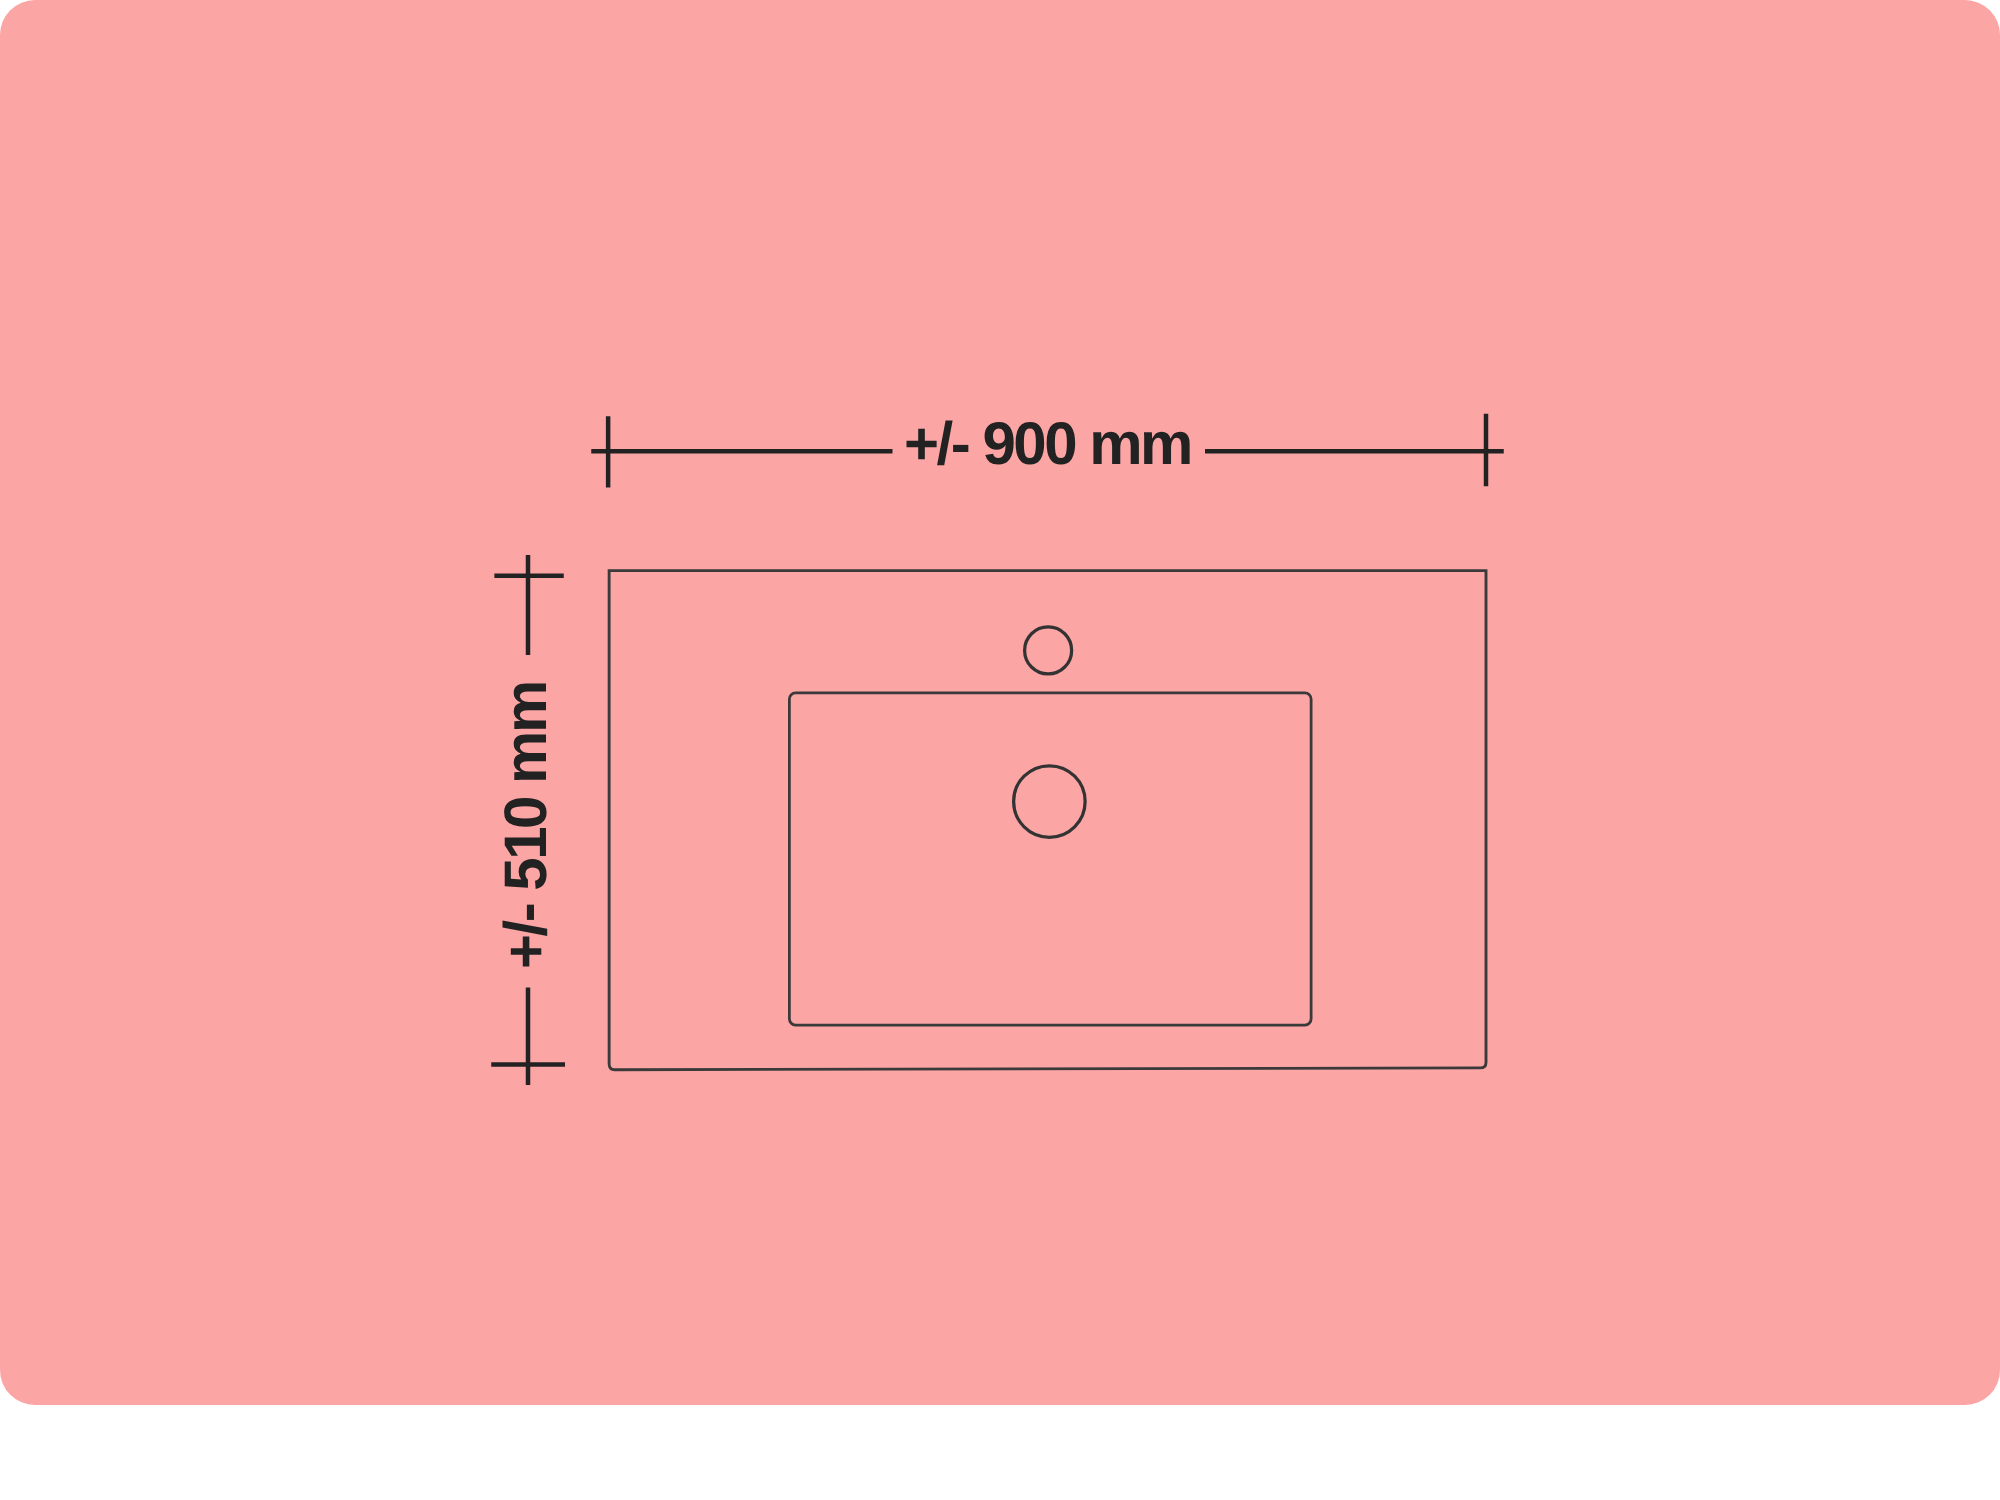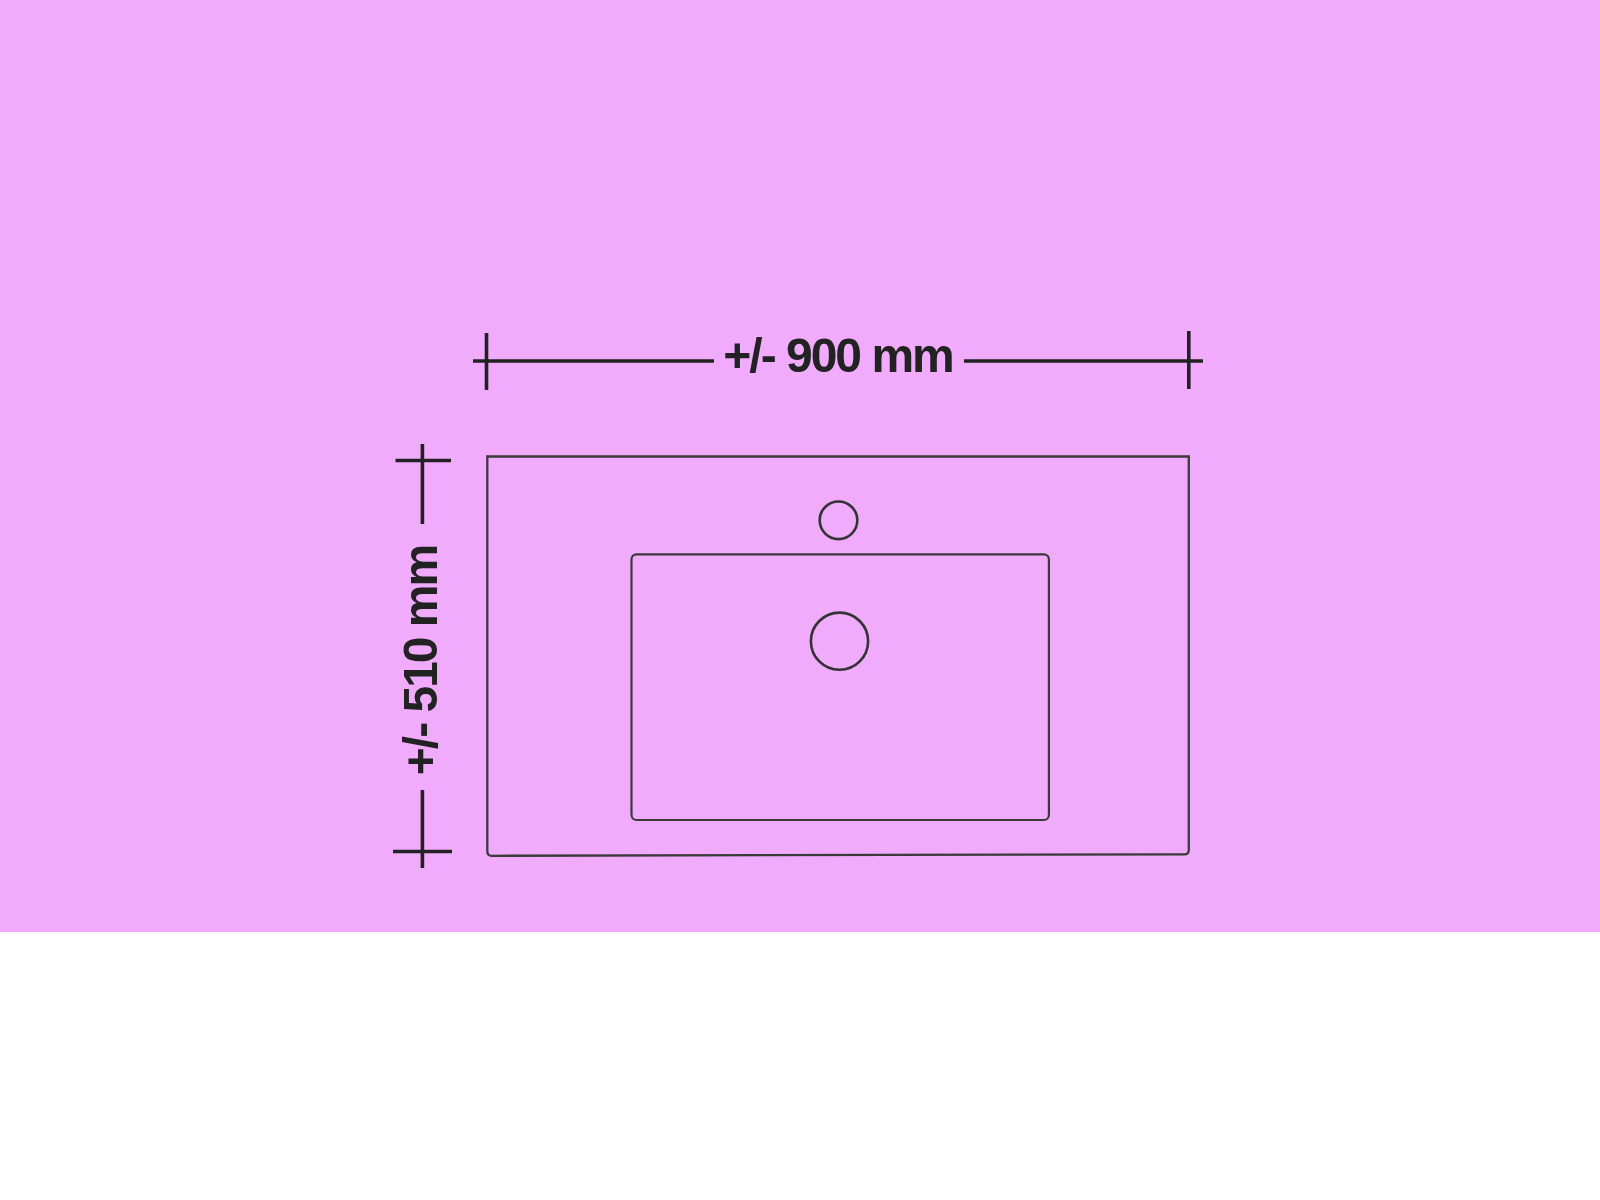--- a/index.html
+++ b/index.html
@@ -1,17 +1,17 @@
 <!DOCTYPE html>
 <html><head>
 <meta charset="utf-8">
 <title>Vanity top dimensions</title>
 <style>
   html,body{margin:0;padding:0;background:#ffffff;}
-  .page{position:relative;width:1600px;height:932px;background:#f0abfc;overflow:hidden;}
+  .page{position:relative;width:1600px;height:1124px;background:#fca5a5;overflow:hidden;border-radius:28px;}
   svg{position:absolute;left:0;top:0;}
   text{font-family:"Liberation Sans", sans-serif;font-weight:bold;fill:#222222;}
 </style>
 </head>
 <body>
 
 <div class="page">
 <svg width="1600" height="1200" viewBox="0 0 1600 1200">
 
   <path d="M473 361 L714 361" stroke="#222" stroke-width="3.6" fill="none"></path>

